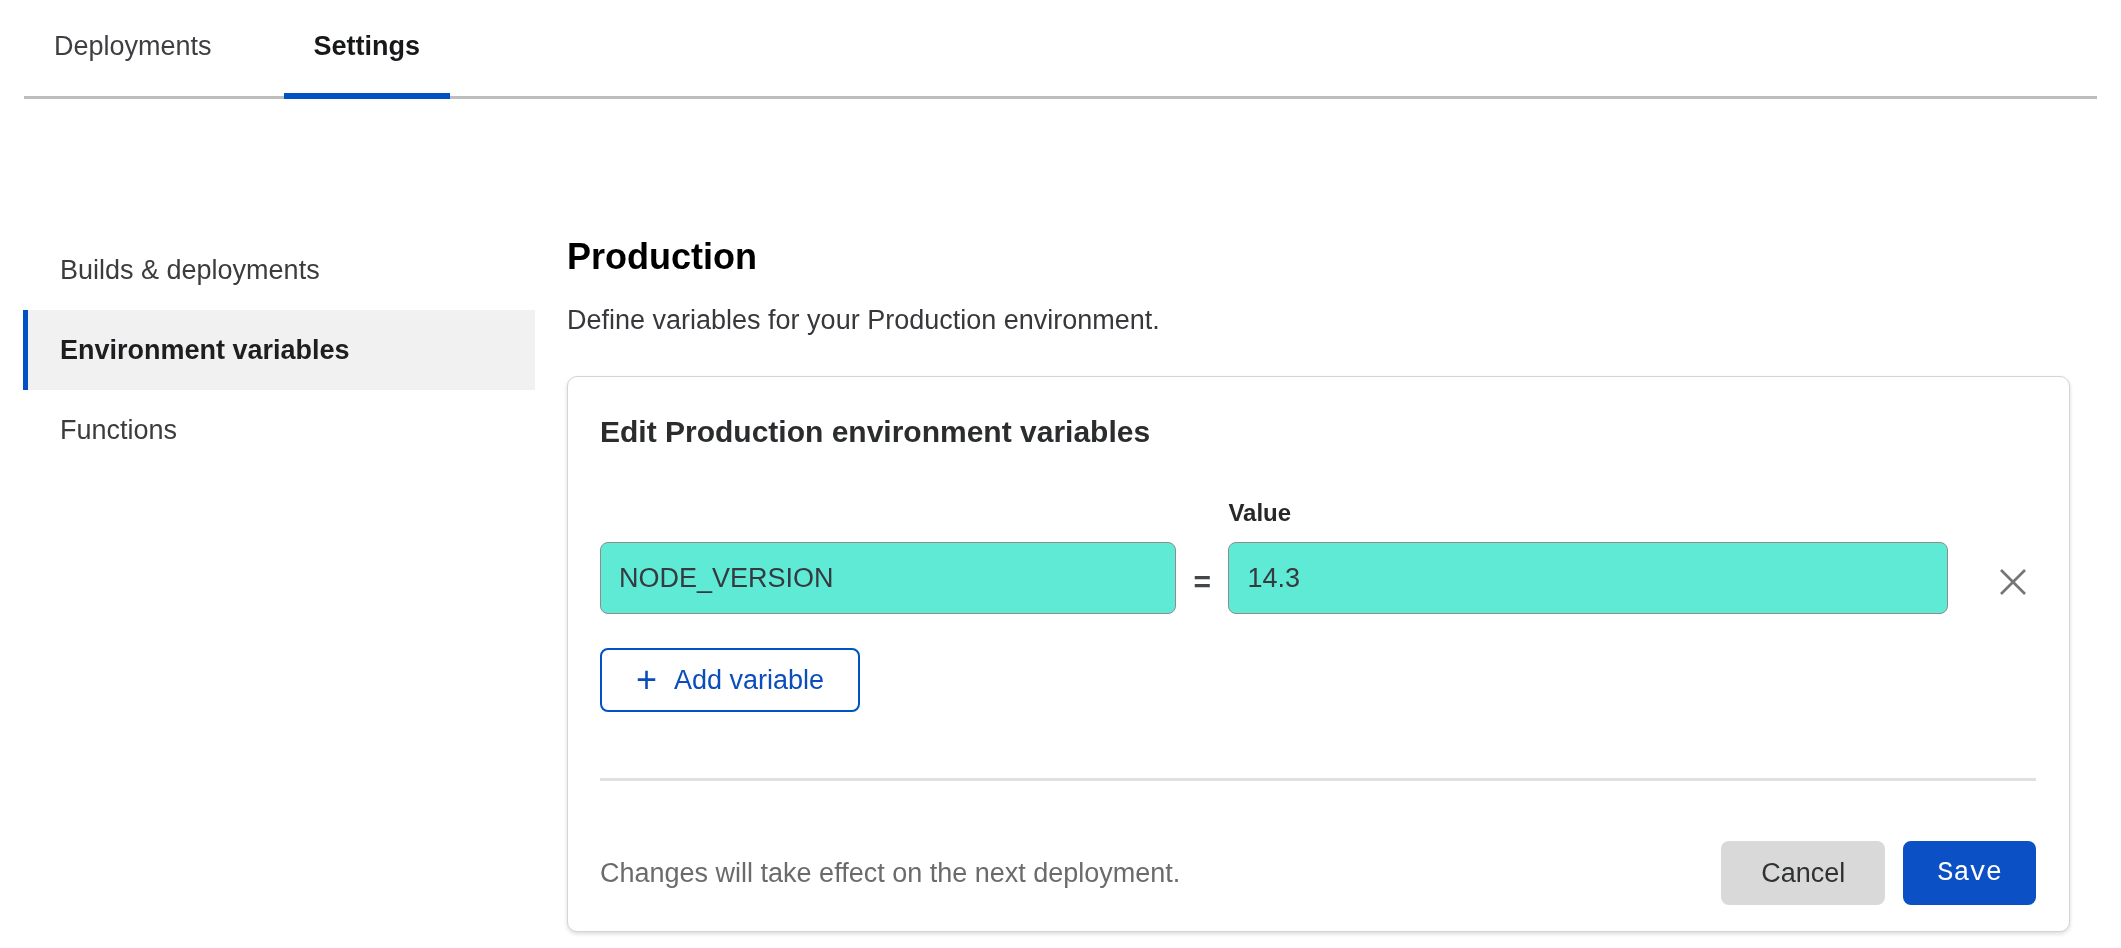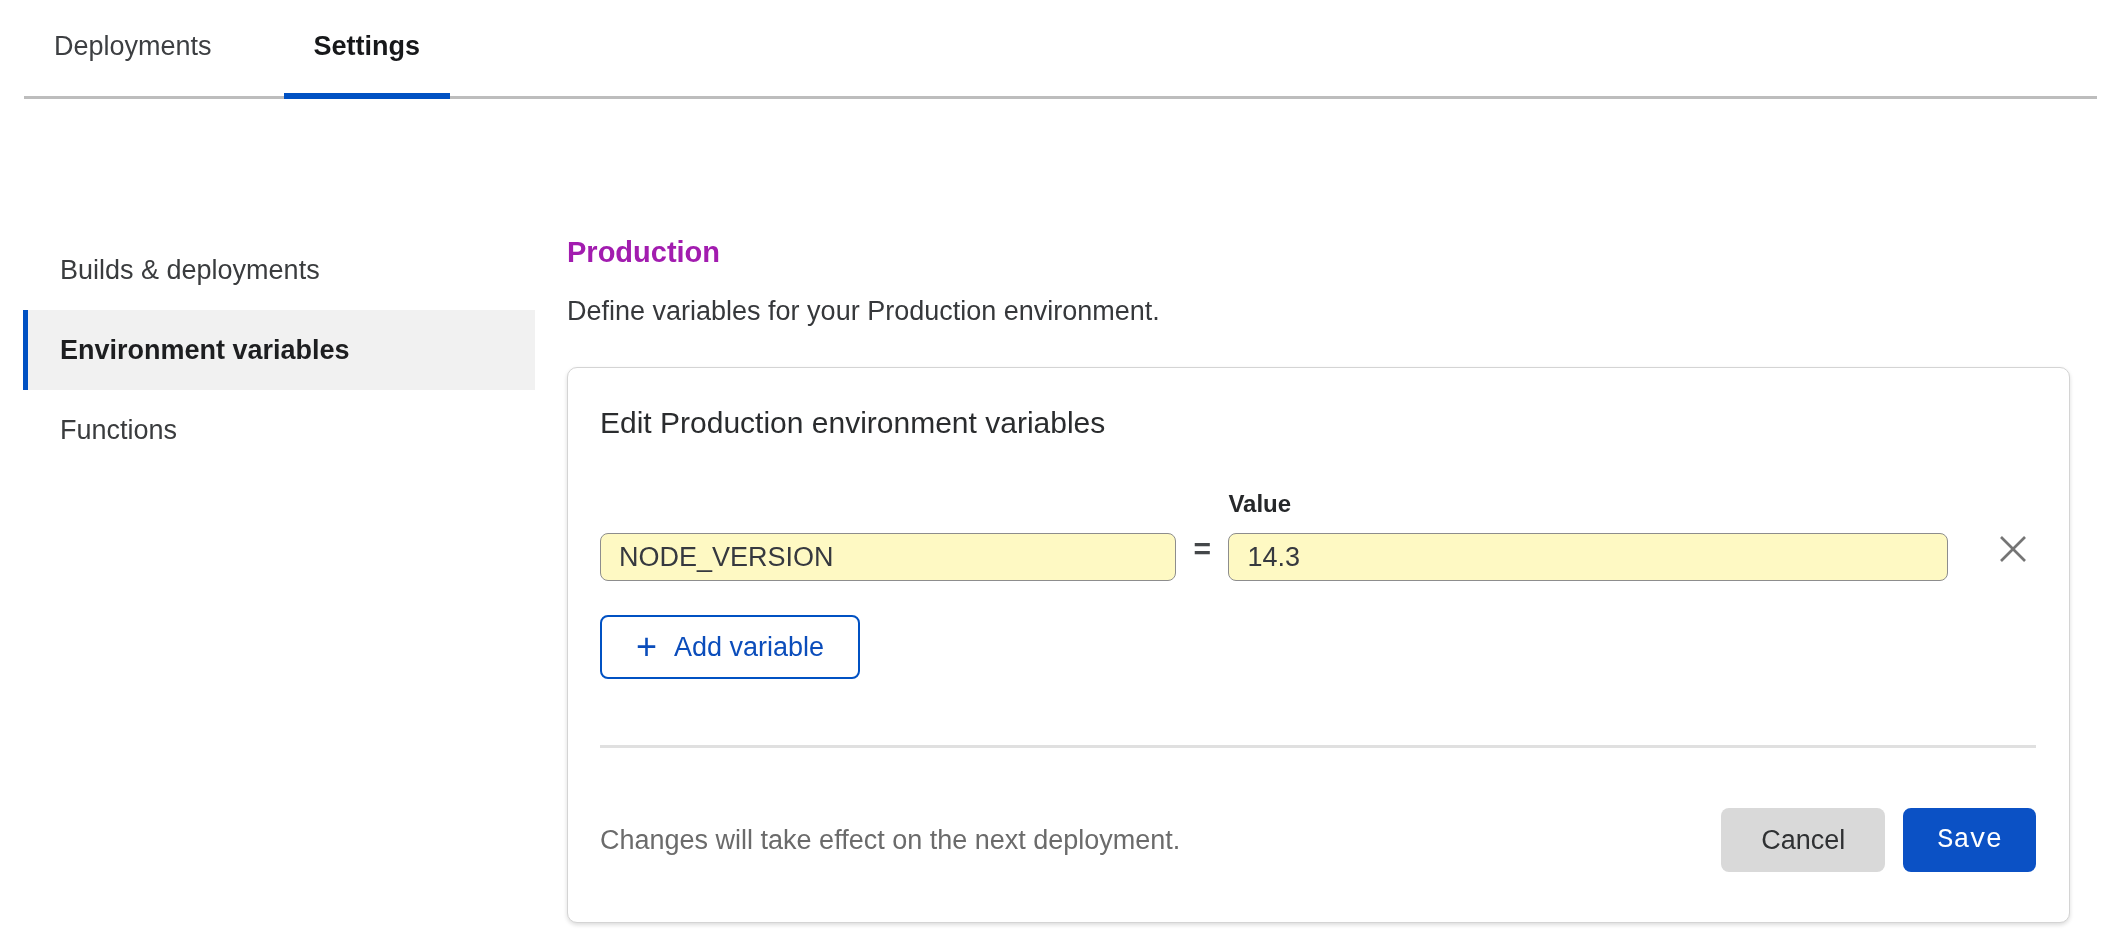--- a/index.html
+++ b/index.html
@@ -19,35 +19,35 @@
   
   .sidebar { width:512px; margin-left:23px; flex-shrink:0; }
   .side-item { height:80px; display:flex; align-items:center;
                border-left:5px solid transparent; padding-left:32px;
                font-size:27px; color:#3a3c3e; cursor:pointer; }
   .side-item.active { background:#f1f1f1; border-left-color:#0051c3;
                       font-weight:bold; color:#1d1e20; }
 
   
   .main { margin-left:32px; width:1503px; }
-  .page-title { font-size:29px; font-weight:bold; color:#a21caf; margin-top:6px; }
+  .page-title { font-size:36px; font-weight:bold; color:#000000; margin-top:6px; }
   .page-desc  { font-size:27px; color:#36383b; margin-top:27px; }
 
   
   .card { margin-top:40px; width:1503px; height:556px; background:#fff;
           border:1px solid #d4d4d4; border-radius:10px;
           box-shadow:0 2px 4px rgba(0,0,0,0.14);
           padding:38px 33px 32px 32px; }
-  .card-title { font-size:30px; font-weight:normal; color:#2a2c2e; margin-bottom:50px; }
+  .card-title { font-size:30px; font-weight:bold; color:#2a2c2e; margin-bottom:50px; }
 
   .var-row { display:flex; align-items:flex-end; }
   .field { display:flex; flex-direction:column; }
   .field-label { font-size:24px; font-weight:bold; color:#26282a; margin-bottom:15px; }
-  .text-input { height:48px; border:1px solid #8d8d8d; border-radius:8px;
-                padding:0 18px; font-size:27px; color:#36393f; background:#fef9c3;
+  .text-input { height:72px; border:1px solid #8d8d8d; border-radius:8px;
+                padding:0 18px; font-size:27px; color:#36393f; background:#5eead4;
                 font-family:"Liberation Sans","DejaVu Sans",sans-serif; outline:none; }
   .input-name  { width:576px; }
   .input-value { width:720px; }
   .eq { width:69px; height:64px; display:flex; align-items:center; justify-content:center;
         font-size:30px; font-weight:bold; color:#44474a; }
   .remove-btn { height:64px; width:60px; margin-left:42px; display:flex; align-items:center;
                 justify-content:center; background:none; border:none; cursor:pointer; }
 
   .add-btn { margin-top:34px; height:64px; display:inline-flex; align-items:center;
              gap:17px; padding:0 34px; background:#fff; border:2px solid #0051c3;

